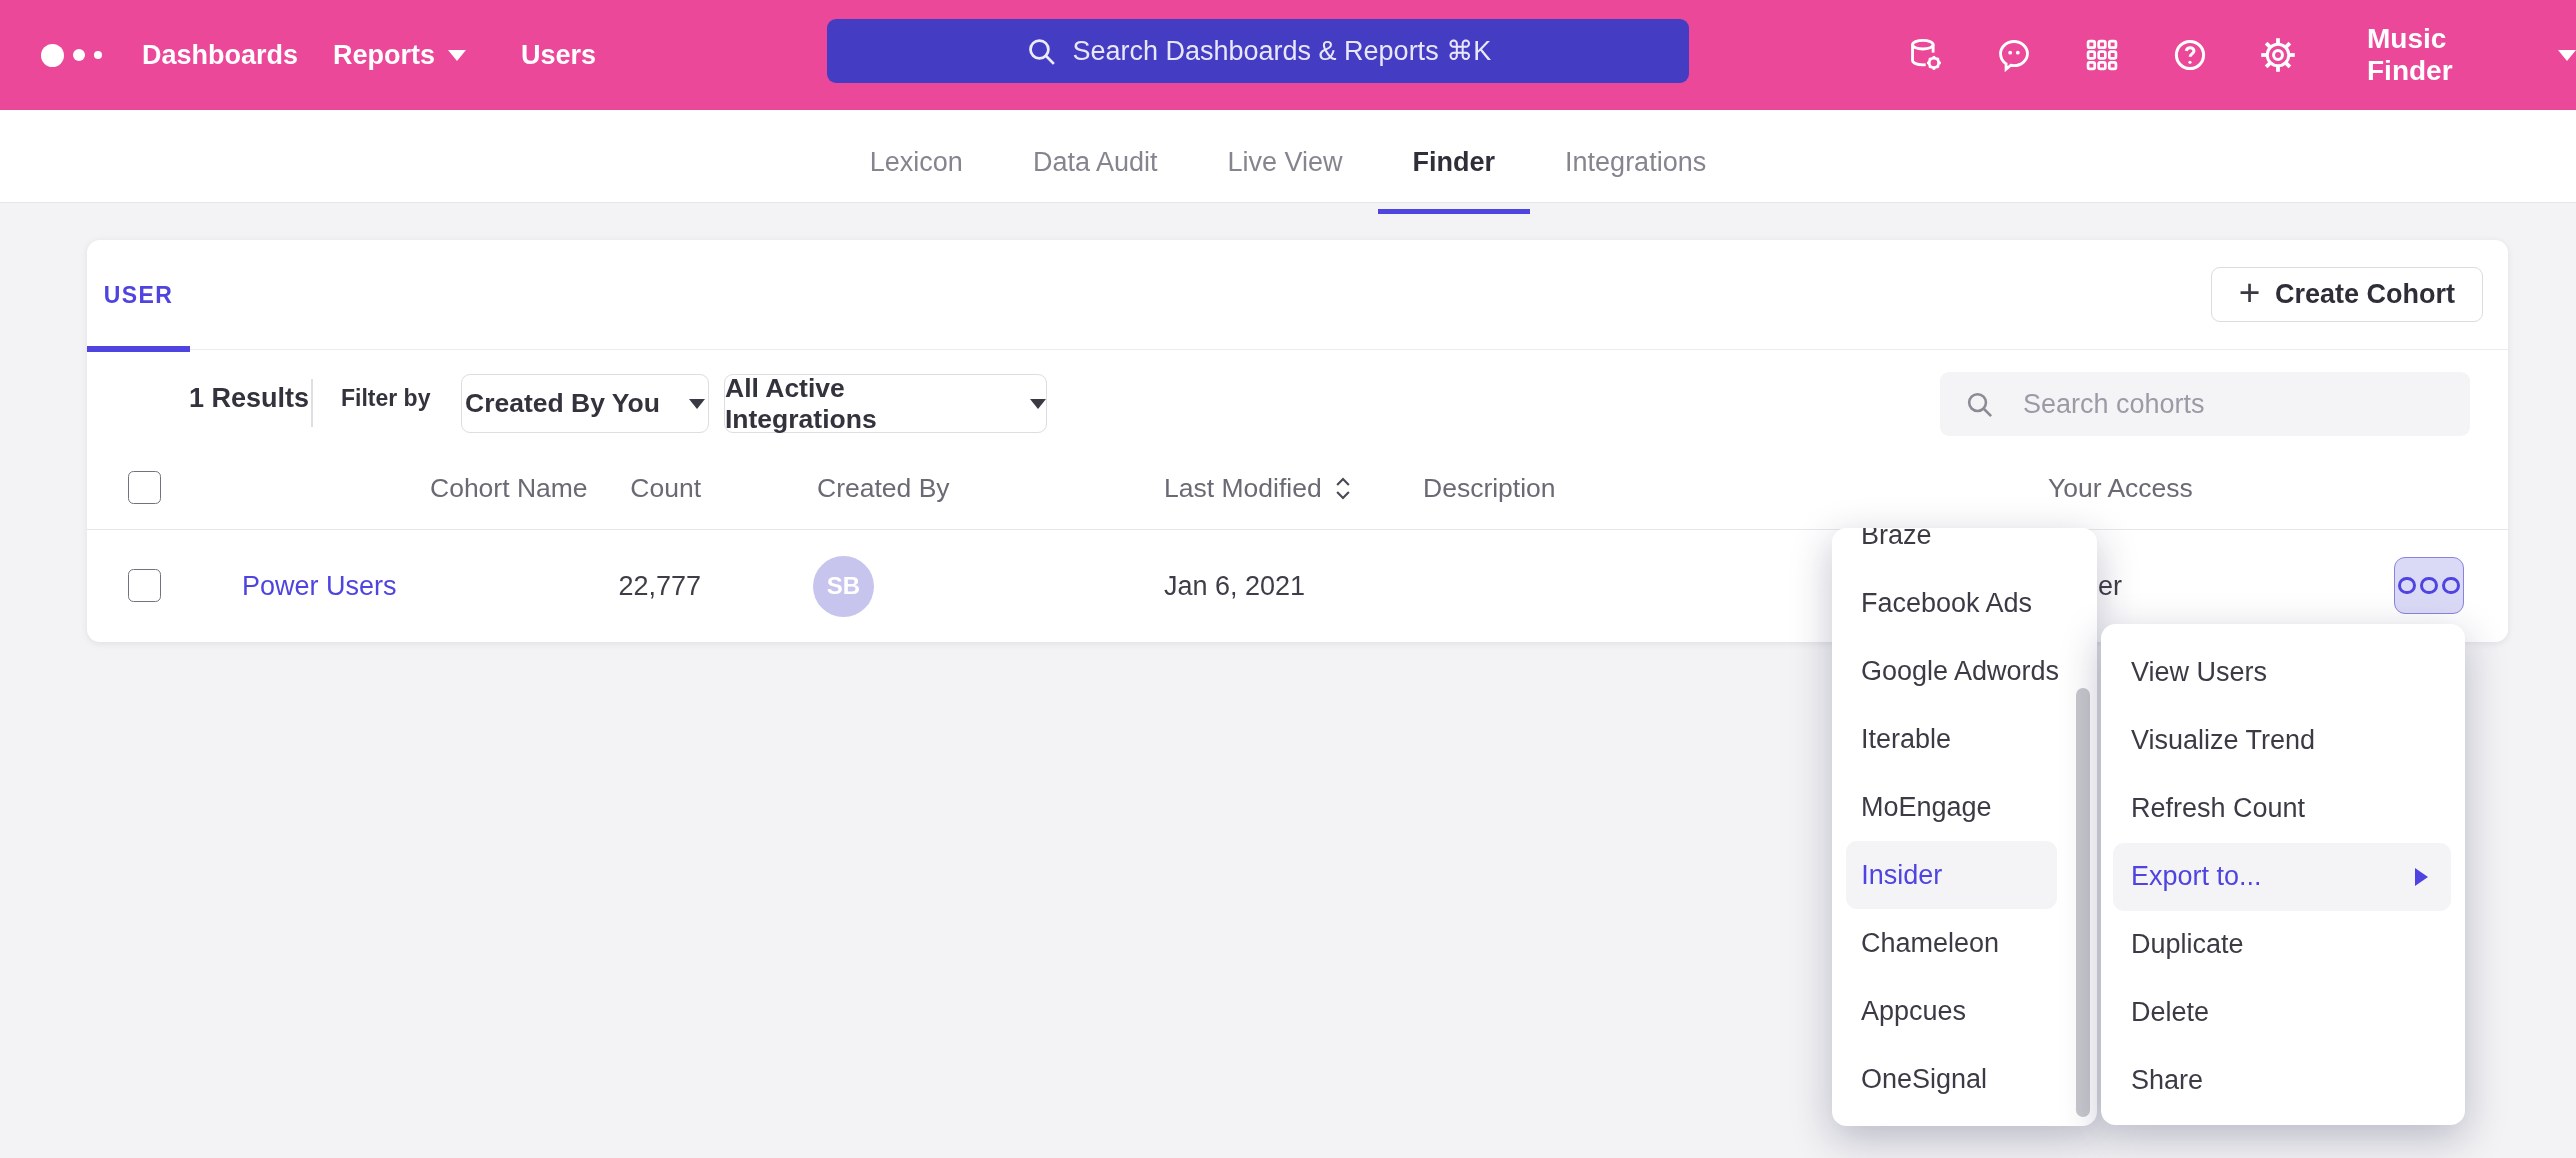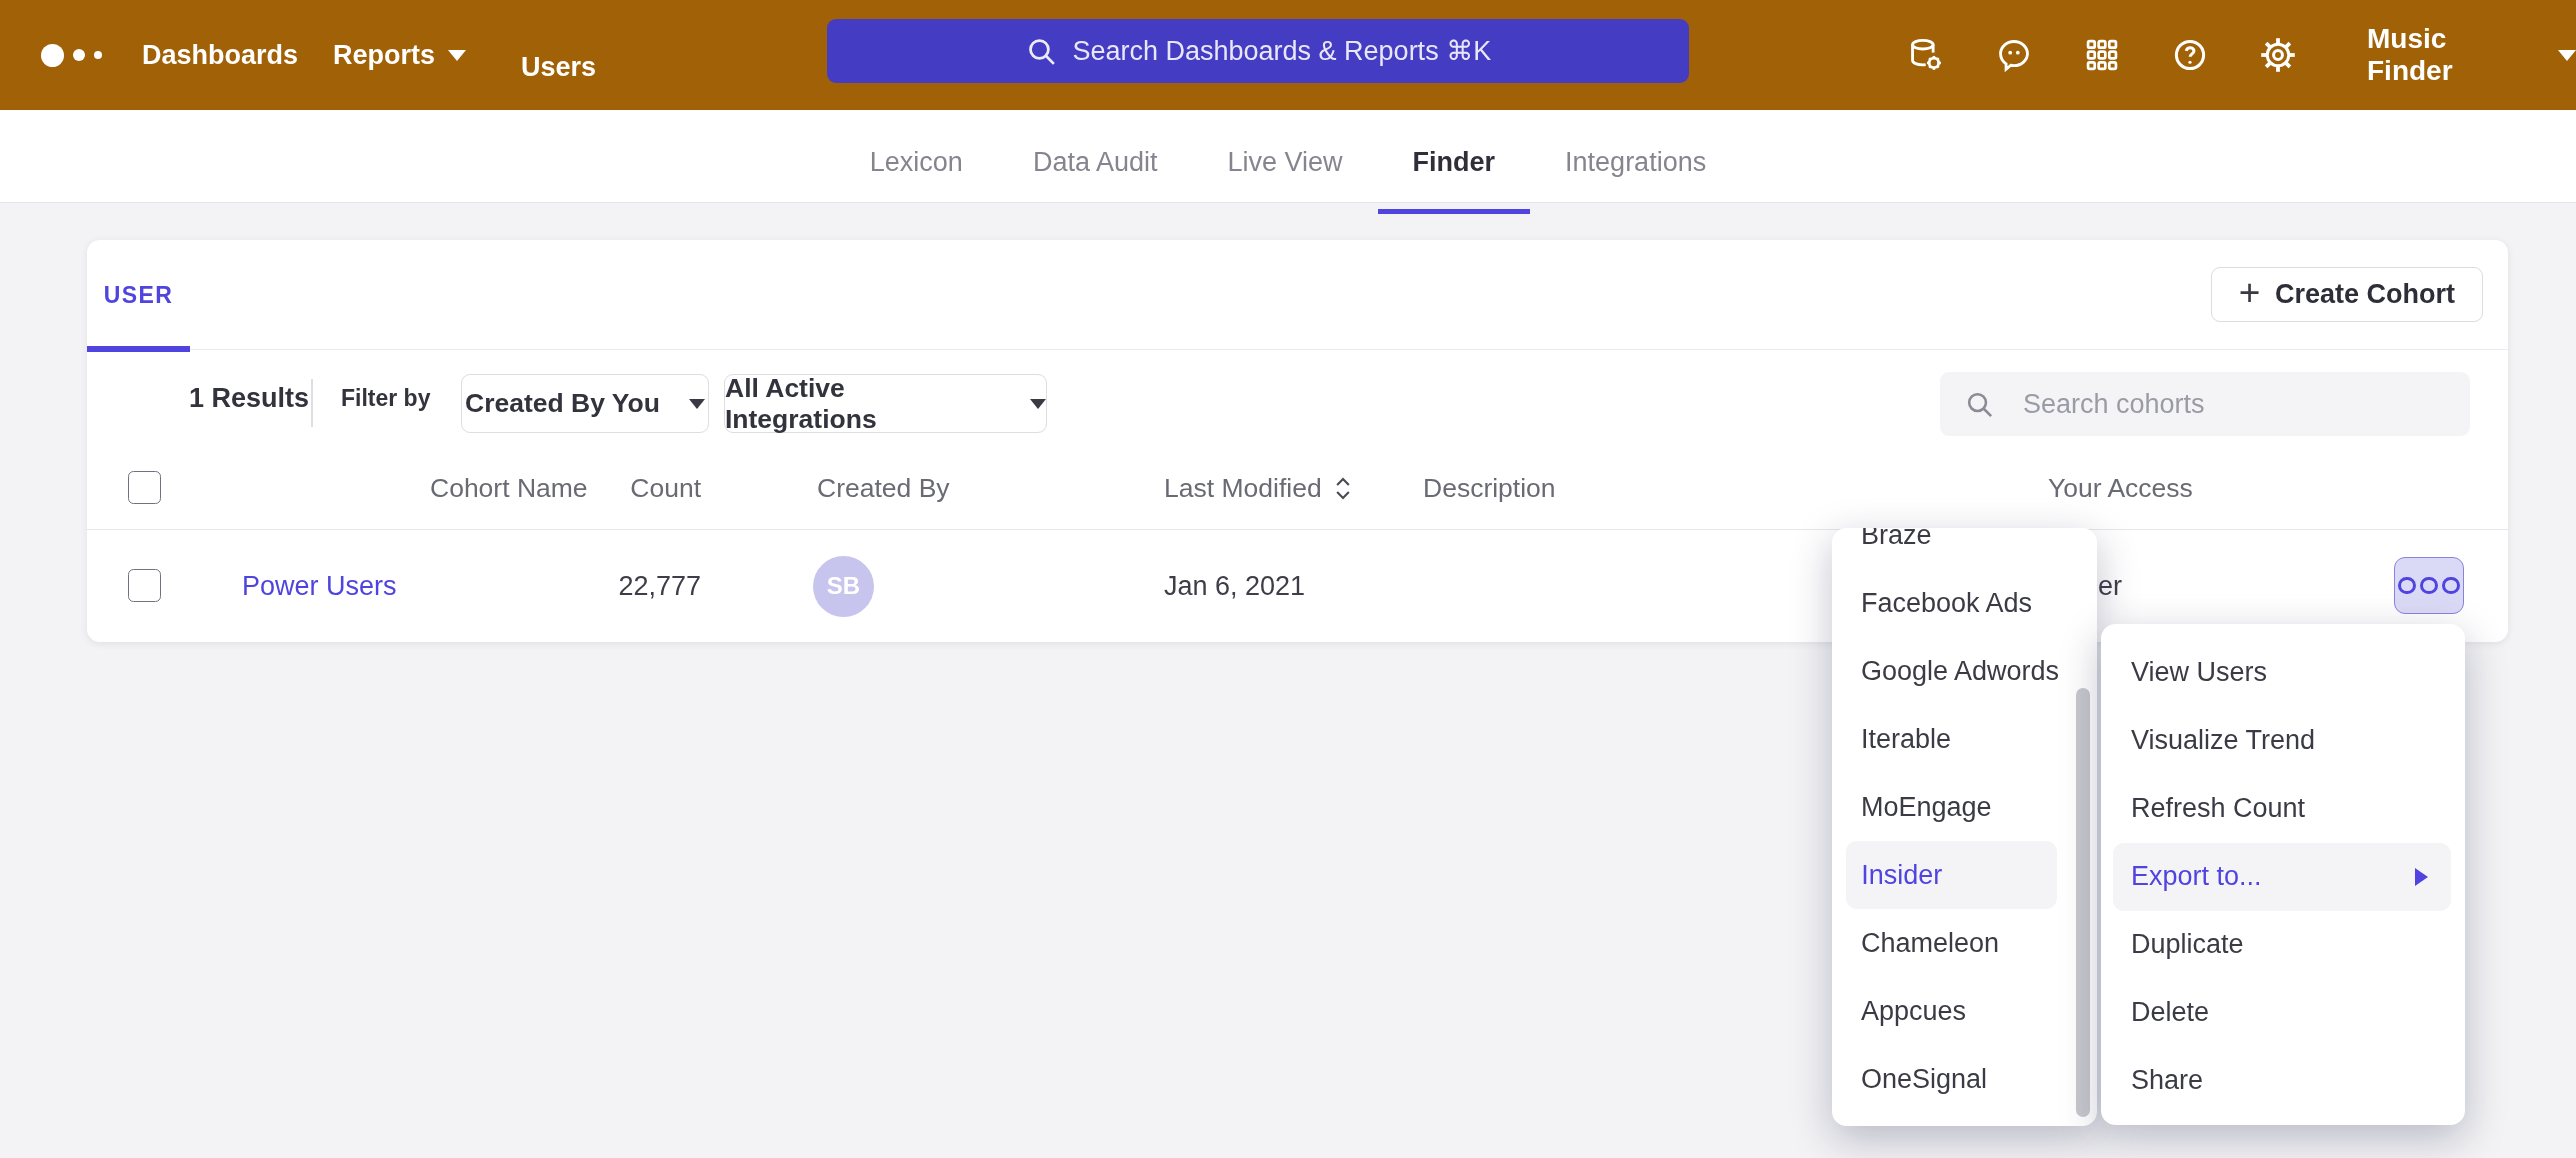--- a/index.html
+++ b/index.html
@@ -1,29 +1,29 @@
 <!DOCTYPE html>
 <html style="font-size:14.6px"><head>
 <meta charset="utf-8">
 <style>
   * { box-sizing: border-box; margin: 0; padding: 0; }
   html,body { width: 2576px; height: 1158px; overflow: hidden; }
   body { font-family: "Liberation Sans", sans-serif; background: #f3f3f5; }
   #screen { position: relative; width: 2576px; height: 1158px; }
 
   
-  .topbar { position: absolute; left:0; top:0; width:2576px; height:110px; background:#a16207; z-index:10; }
+  .topbar { position: absolute; left:0; top:0; width:2576px; height:110px; background:#ec4899; z-index:10; }
   .logo { position:absolute; left:41px; top:0; height:110px; display:flex; align-items:center; gap:9px; }
   .logo .d1 { width:23px; height:23px; border-radius:50%; background:#fff; }
   .logo .d2 { width:12px; height:12px; border-radius:50%; background:#fff; }
   .logo .d3 { width:8.2px;  height:8.2px;  border-radius:50%; background:#fff; }
   .topnav { position:absolute; top:0; height:110px; display:flex; align-items:center; color:#fff; font-size:27px; font-weight:600; }
   .nav-dashboards { left:142px; }
   .nav-reports { left:333px; gap:12.8px; }
-  .nav-users { left:521px;margin-top:12px; }
+  .nav-users { left:521px; }
   .caret-down { width:0; height:0; border-left:9px solid transparent; border-right:9px solid transparent; border-top:11px solid #fff; }
   .gsearch { position:absolute; left:827px; top:19px; width:862px; height:64px; background:#443dc4; border-radius:9px;
              display:flex; align-items:center; justify-content:center; gap:14.6px; color:rgba(255,255,255,.88);
              font-size:27px; cursor:pointer; }
   .topicons { position:absolute; left:1907px; top:0; height:110px; display:flex; align-items:center; gap:50px; }
   .topicon { width:38px; height:38px; display:flex; align-items:center; justify-content:center; }
   .account { position:absolute; left:2367px; top:0; height:110px; display:flex; align-items:center; gap:38px; color:#fff;
              font-size:28px; font-weight:700; }
 
   

